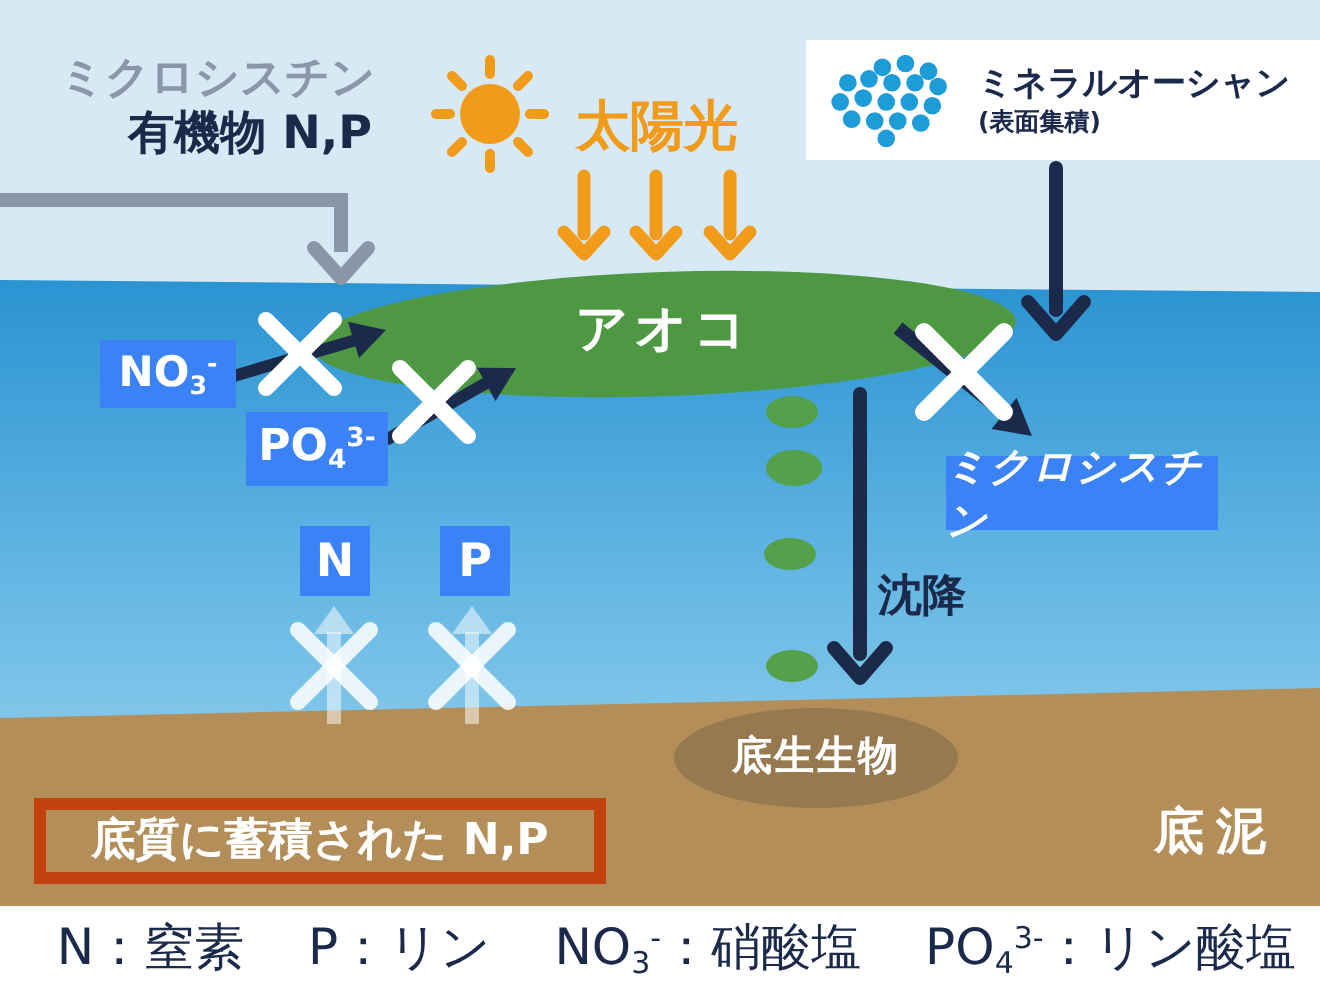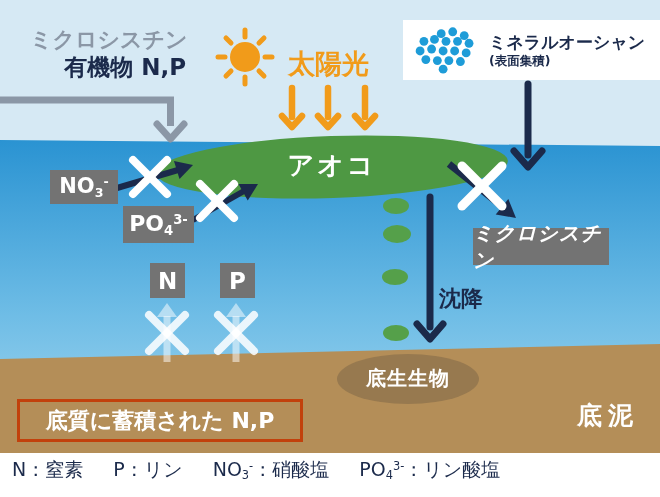--- a/index.html
+++ b/index.html
@@ -28,41 +28,41 @@
     display:flex;align-items:center;box-sizing:border-box;padding:0 6px 0 8px;
   }
   .mineral-text{margin-left:8px;}
   .mineral-name{font-size:17px;font-weight:bold;color:#1B2A4B;line-height:1.2;}
   .mineral-sub{font-size:12.5px;font-weight:bold;color:#1B2A4B;line-height:1.2;}
 
   .surface-accum{left:401px;top:108px;font-size:21px;}
   .aoko-label{left:332px;top:166px;transform:translate(-50%,-50%);font-size:26px;letter-spacing:3px;}
 
   .chem-box{
-    background:#737373;color:#ffffff;font-weight:bold;
+    background:#3b82f6;color:#ffffff;font-weight:bold;
     display:flex;align-items:center;justify-content:center;box-sizing:border-box;
   }
   .no3-box{left:50px;top:170px;width:68px;height:34px;font-size:21px;}
   .po4-box{left:123px;top:206px;width:71px;height:37px;font-size:22px;}
   .n-box{left:150px;top:263px;width:35px;height:35px;font-size:23px;}
   .p-box{left:220px;top:263px;width:35px;height:35px;font-size:23px;}
   .microcystin-box{left:473px;top:228px;width:136px;height:37px;font-size:20px;letter-spacing:1px;font-style:italic;}
 
   .sinking-label{left:439px;top:286px;font-size:22px;}
   .benthos-label{left:408px;top:378px;transform:translate(-50%,-50%);font-size:20px;letter-spacing:1px;}
 
   .stored-np-box{
-    left:17px;top:399px;width:286px;height:43px;border:3px solid #c2410c;
+    left:17px;top:399px;width:286px;height:43px;border:6px solid #c2410c;
     box-sizing:border-box;display:flex;align-items:center;justify-content:center;
     font-size:22px;font-weight:bold;color:#ffffff;white-space:nowrap;
   }
   .sediment-label{left:577px;top:402px;font-size:25px;letter-spacing:6px;}
 
   .legend{
-    left:0;top:457px;width:660px;text-align:left;font-size:19px;color:#1B2A4B;
+    left:0;top:457px;width:660px;text-align:right;font-size:25px;color:#1B2A4B;
   }
   .legend-item{display:inline-block;margin:0 12px;white-space:nowrap;}
 </style>
 </head>
 <body>
 
 <div class="stage">
 
   <svg class="bg" width="660" height="497" viewBox="0 0 660 497">
     <defs>

